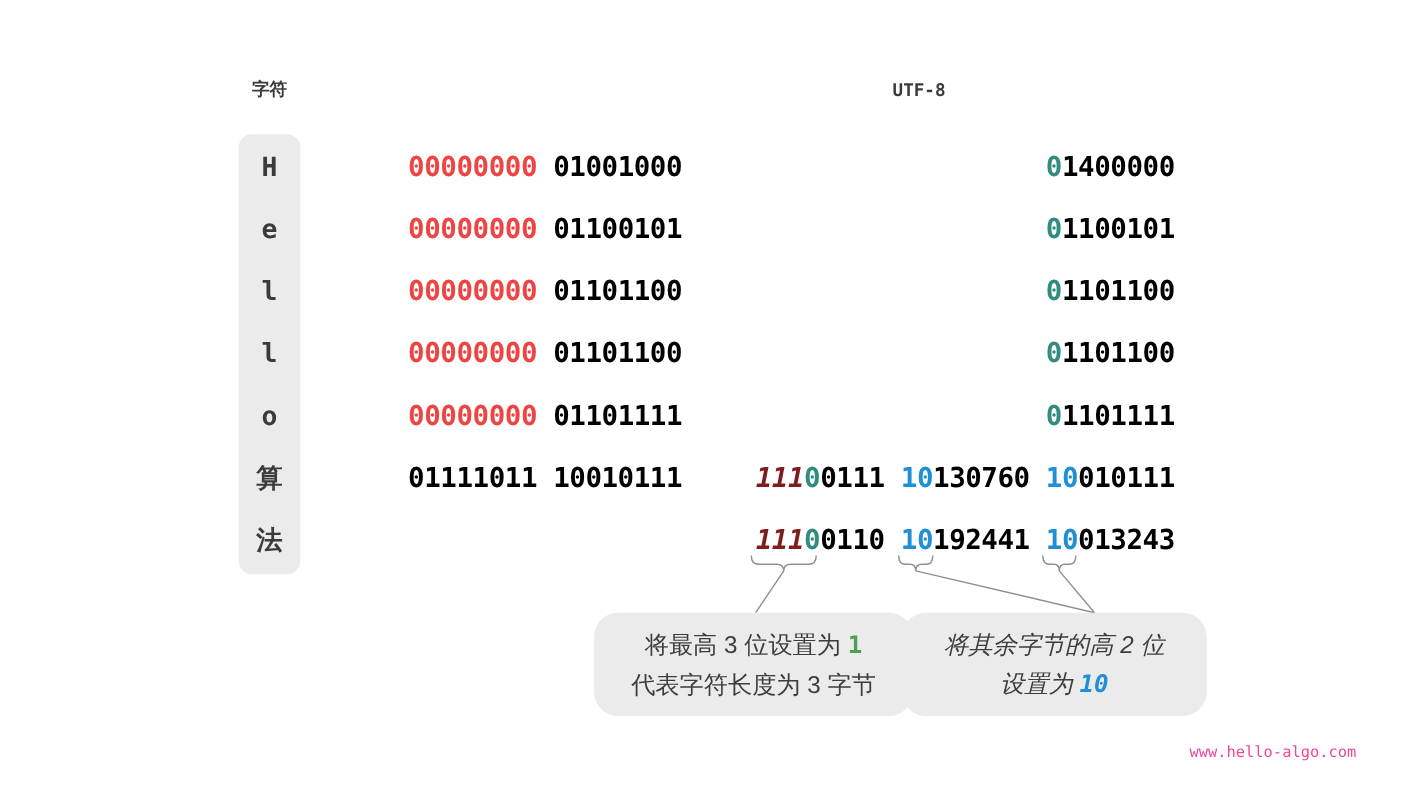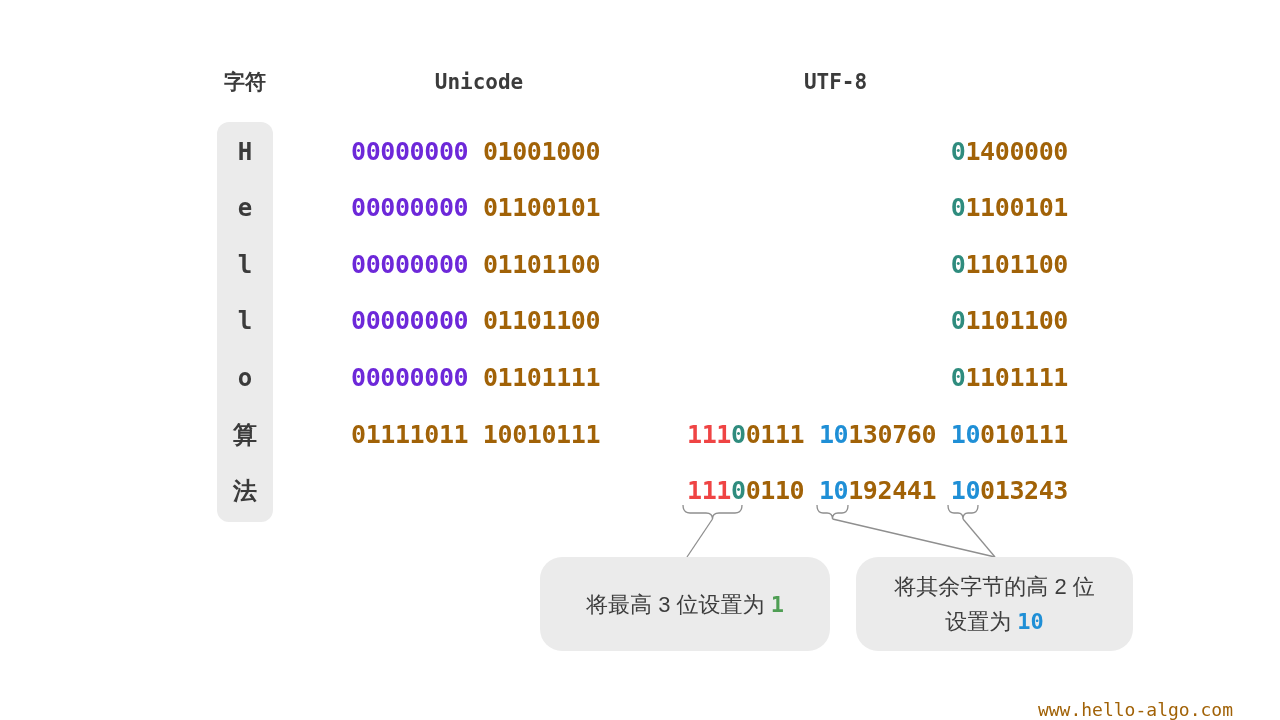--- a/index.html
+++ b/index.html
@@ -2,66 +2,65 @@
 <html><head>
 <meta charset="utf-8">
 <style>
   html,body{margin:0;padding:0;background:#fff;}
   .canvas{
     position:relative;width:1280px;height:720px;background:#ffffff;
     overflow:hidden;font-family:"DejaVu Sans Mono",monospace;
   }
   
   .hdr{position:absolute;height:30px;line-height:30px;text-align:center;
-       font-size:21px;font-weight:bold;color:#3b3b3b;}
+       font-size:16px;font-weight:bold;color:#3b3b3b;}
   .hdr-char{left:217px;top:67px;width:56px;font-family:"Liberation Sans","DejaVu Sans",sans-serif;}
   .hdr-unicode{left:351px;top:67px;width:256px;}
   .hdr-utf8{left:643px;top:67px;width:385px;}
   
   .char-col{position:absolute;left:217px;top:122px;width:56px;height:400px;
             background:#ebebeb;border-radius:12px;}
   .char-cell{position:absolute;left:217px;width:56px;height:30px;line-height:30px;
              text-align:center;font-size:24px;font-weight:bold;color:#3b3b3b;
              font-family:"DejaVu Sans Mono",monospace;}
   
   .bin{position:absolute;height:30px;line-height:30px;white-space:pre;
        font-size:25px;font-weight:bold;letter-spacing:-0.4px;}
   .uni{left:351px;}
   .utf{right:212px;text-align:right;}
-  .seg-dark{color:#a16207;text-align:center;}
-  .seg-gray{color:#6d28d9;}
+  .seg-dark{color:#000000;text-align:center;}
+  .seg-gray{color:#ef4444;margin-left:20px;}
   .seg-teal{color:#2f8c7e;}
-  .seg-green{color:#ef4444;}
+  .seg-green{color:#7f1d1d;font-style:italic;}
   .seg-blue{color:#1f8fd6;}
   
   .r0{top:137px;} .r1{top:193px;} .r2{top:250px;} .r3{top:306px;}
   .r4{top:363px;} .r5{top:420px;} .r6{top:476px;}
   
   .overlay{position:absolute;left:0;top:0;width:1280px;height:720px;pointer-events:none;}
   
   .callout{position:absolute;top:557px;height:94px;background:#ebebeb;border-radius:22px;
            display:flex;flex-direction:column;justify-content:center;text-align:center;
            font-family:"Liberation Sans","DejaVu Sans",sans-serif;
            font-size:22px;line-height:35px;color:#3d3d3d;white-space:pre;}
   .callout-1{left:540px;width:290px;}
-  .callout-2{left:856px;width:277px;}
+  .callout-2{left:820px;width:277px;font-style:italic;}
   .callout .num{font-family:"DejaVu Sans Mono",monospace;font-weight:bold;}
   .num-green{color:#4f9e54;}
   .num-blue{color:#1f8fd6;}
   
-  .watermark{position:absolute;right:47px;top:676px;font-size:18px;color:#a16207;
-             font-family:"DejaVu Sans Mono",monospace;margin-top:23px;}
+  .watermark{position:absolute;right:47px;top:676px;font-size:14px;color:#ec4899;
+             font-family:"DejaVu Sans Mono",monospace;}
 </style>
 </head>
 <body>
 
 <div class="canvas">
 
   <div class="hdr hdr-char">字符</div>
-  <div class="hdr hdr-unicode">Unicode</div>
   <div class="hdr hdr-utf8">UTF-8</div>
 
   <div class="char-col"></div>
 
   <div class="char-cell r0">H</div>
   <div class="char-cell r1">e</div>
   <div class="char-cell r2">l</div>
   <div class="char-cell r3">l</div>
   <div class="char-cell r4">o</div>
   <div class="char-cell r5">算</div>
@@ -88,20 +87,21 @@
       <path d="M817,505 Q817,513 823,513 L827,513 Q832.5,513 832.5,519 Q832.5,513 838,513 L842,513 Q848,513 848,505"></path>
       <path d="M948,505 Q948,513 954,513 L958,513 Q963,513 963,519 Q963,513 968,513 L972,513 Q978,513 978,505"></path>
       <line x1="712.5" y1="519" x2="687" y2="557"></line>
       <line x1="832.5" y1="519" x2="995" y2="557"></line>
       <line x1="963" y1="519" x2="995" y2="557"></line>
     </g>
   </svg>
 
   <div class="callout callout-1">
     <div><span>将最高 3 位设置为 </span><span class="num num-green">1</span></div>
+    <div>代表字符长度为 3 字节</div>
   </div>
   <div class="callout callout-2">
     <div>将其余字节的高 2 位</div>
     <div><span>设置为 </span><span class="num num-blue">10</span></div>
   </div>
 
   <div class="watermark">www.hello-algo.com</div>
 
 </div>
 

